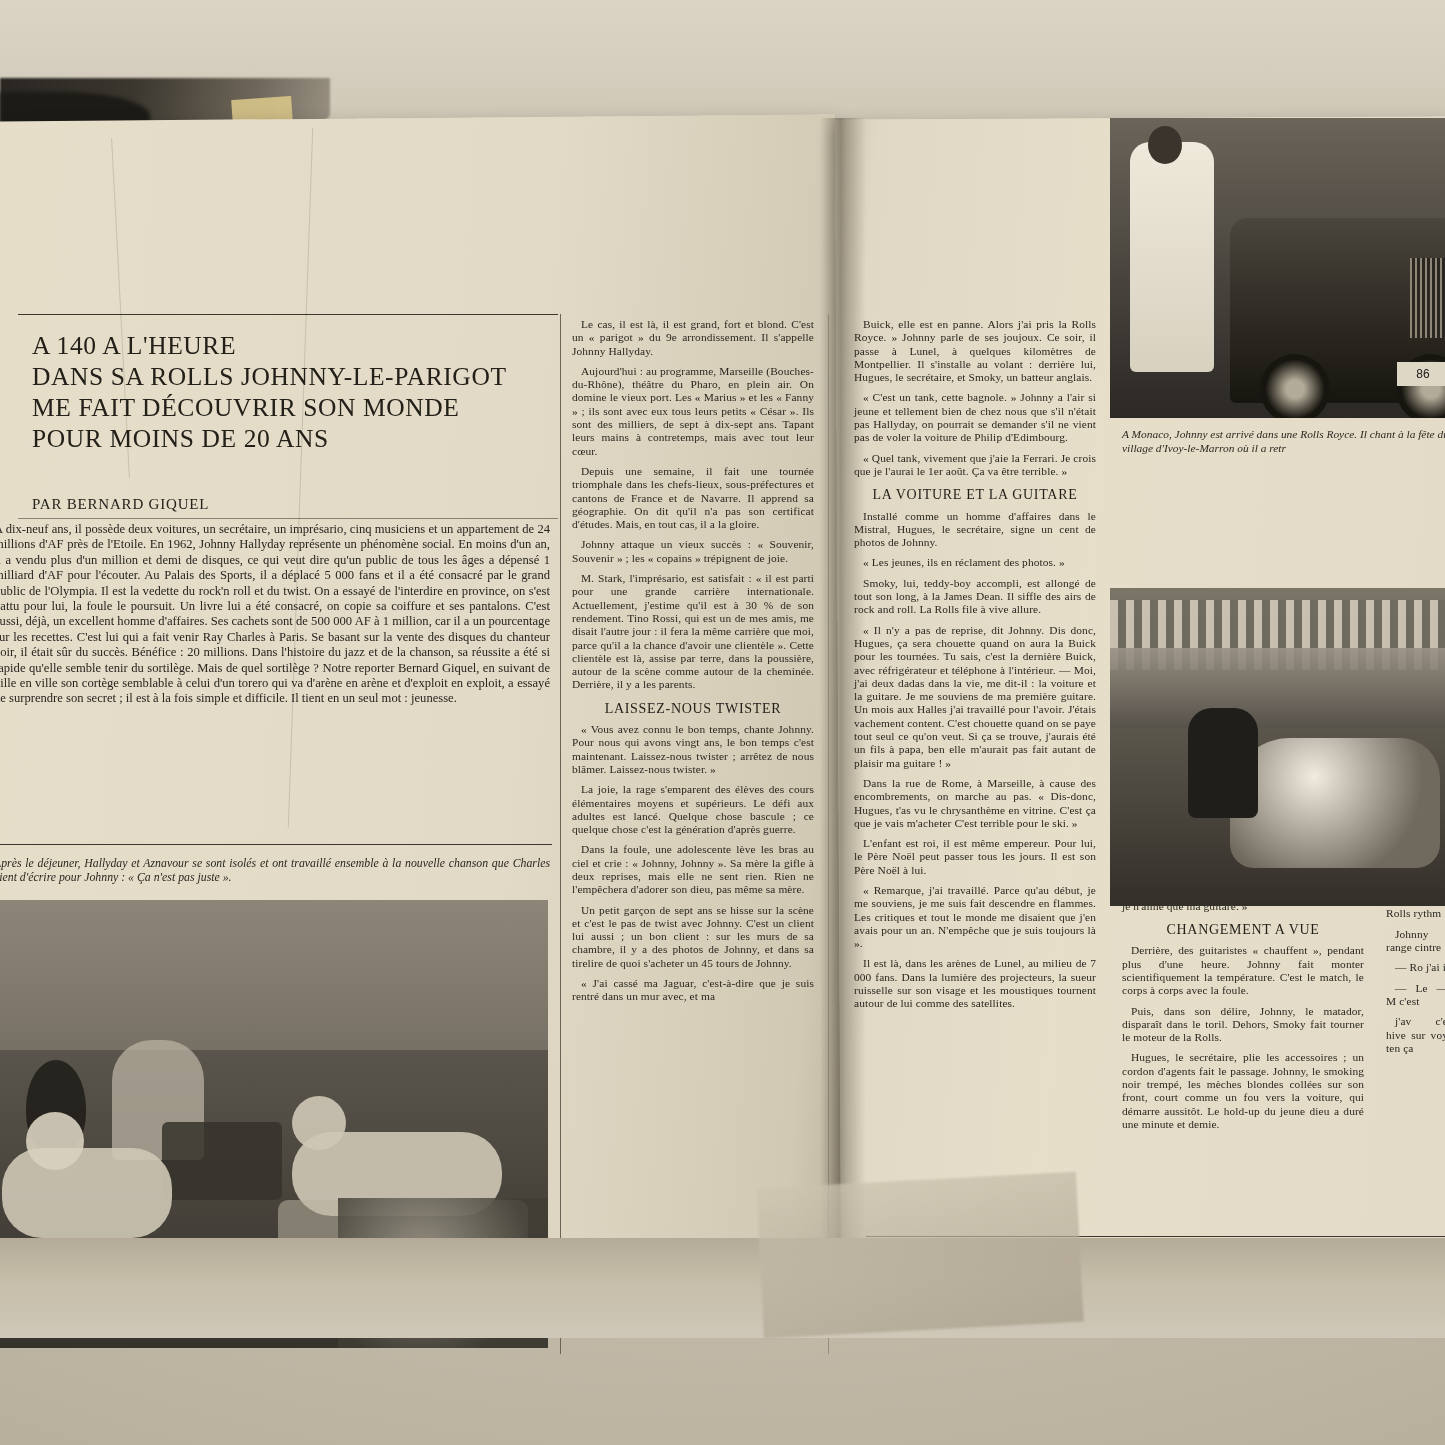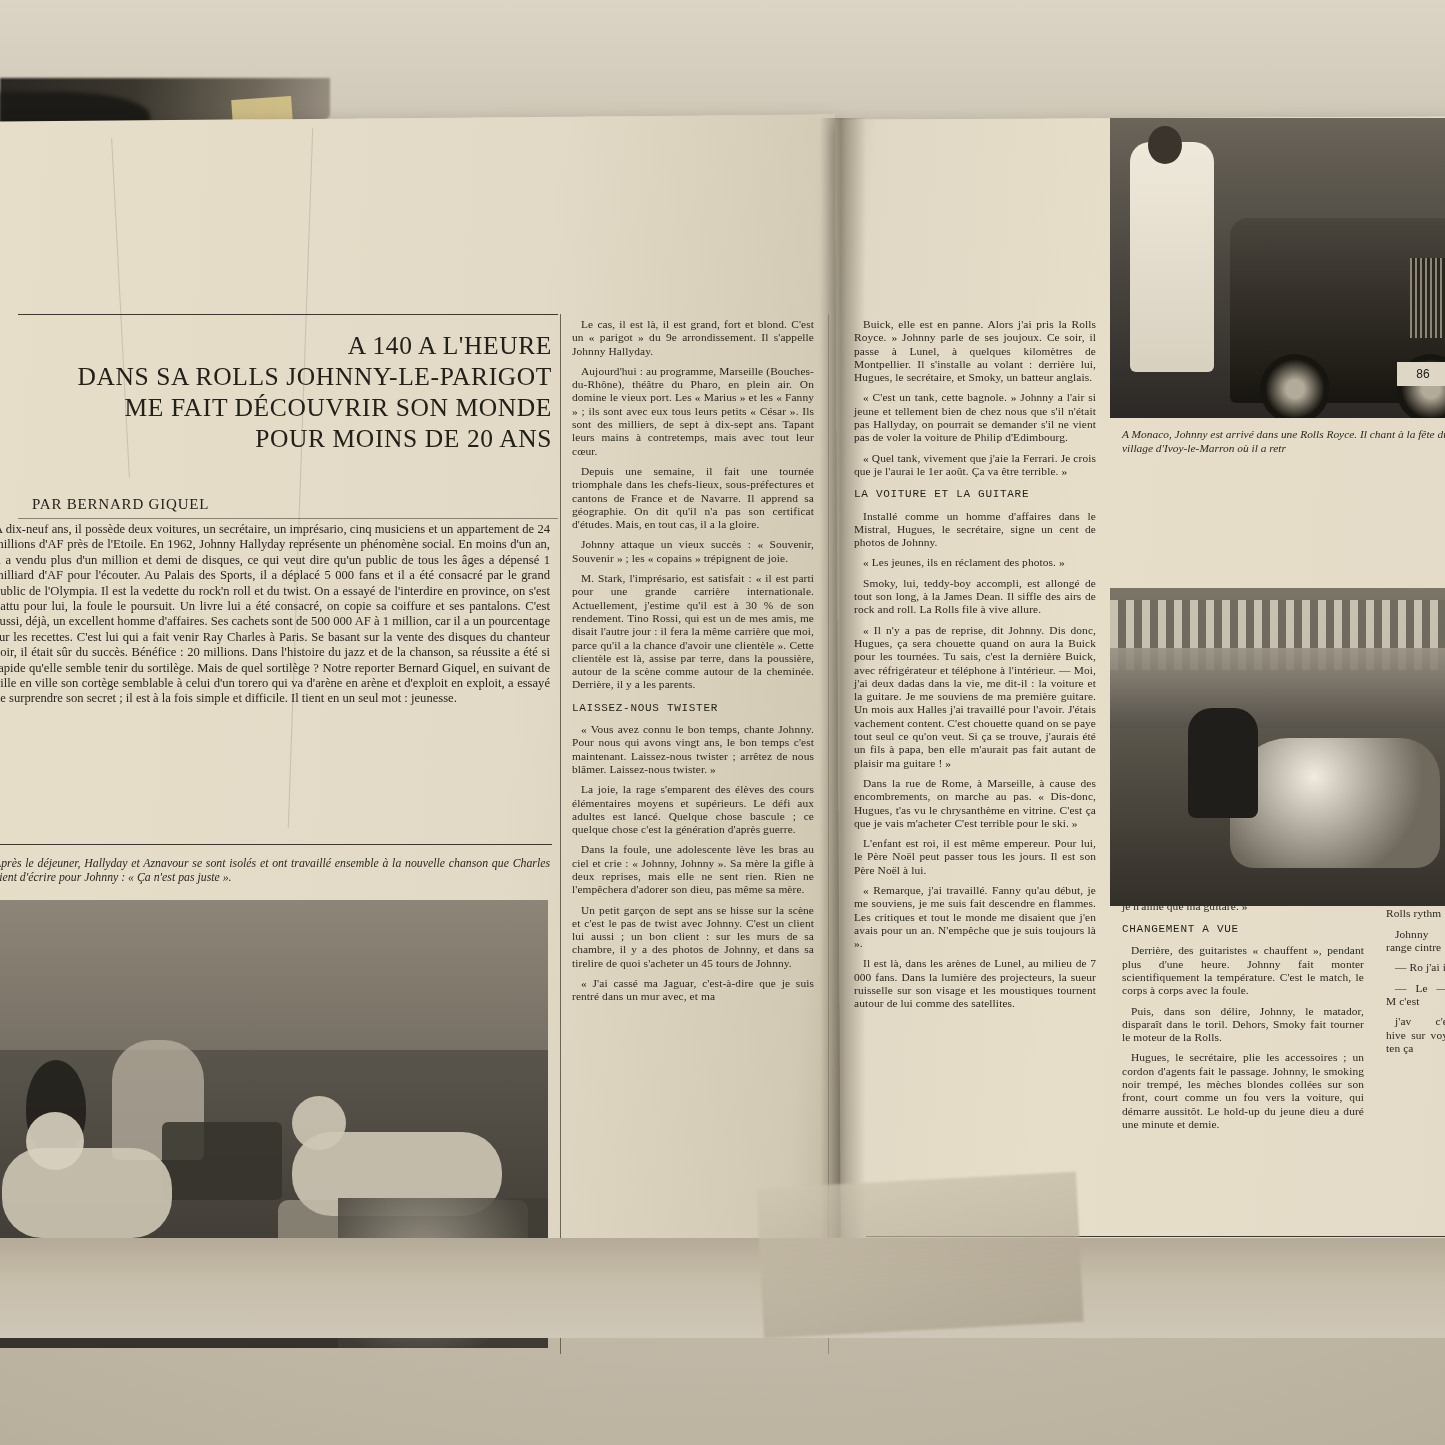--- a/index.html
+++ b/index.html
@@ -41,30 +41,30 @@
 
   
   .crease{position:absolute;background:rgba(120,110,92,.25);}
 
   
   .col{position:absolute;font-size:11.4px;line-height:13.3px;color:#2b2721;
        text-align:justify;letter-spacing:.1px;}
   .col p{margin:0 0 7px 0;text-indent:9px;}
   .vrule{position:absolute;background:#6b6355;width:1px;}
 
-  .headline{position:absolute;left:32px;top:212px;width:520px;text-align:right;
+  .headline{position:absolute;left:32px;top:212px;width:520px;text-align:left;
      font-size:25.5px;line-height:31px;letter-spacing:.6px;color:#23201a;}
   .byline{position:absolute;left:32px;top:378px;width:520px;text-align:left;
      font-size:15px;letter-spacing:.8px;color:#26231d;}
   .lede{position:absolute;left:-6px;top:404px;width:556px;font-size:12.6px;line-height:15.4px;
      text-align:justify;color:#282420;}
   .caption-it{position:absolute;left:-6px;top:738px;width:556px;font-size:11.8px;
      line-height:14.2px;font-style:italic;color:#2b2721;text-align:justify;}
 
-  .subhead{font-size:11px;letter-spacing:.7px;margin:10px 0 8px 0;color:#221f19;font-family:Liberation Mono, monospace;}
+  .subhead{font-size:14px;letter-spacing:.7px;text-align:center;margin:10px 0 8px 0;color:#221f19;}
 
   
   .photo{position:absolute;overflow:hidden;background:#2e2c28;}
   .ph-caption{position:absolute;font-style:italic;font-size:11.4px;line-height:13.6px;color:#2c2822;}
 
   
   #photo-pool{left:-8px;top:782px;width:556px;height:448px;
      background:linear-gradient(160deg,#6f6a5e,#3f3b34 40%,#57524a 100%);}
   #photo-pool .wall{position:absolute;left:0;top:0;width:100%;height:150px;
      background:linear-gradient(#8d8678,#777064);}
@@ -180,21 +180,21 @@
         <p>Buick, elle est en panne. Alors j'ai pris la Rolls Royce. » Johnny parle de ses joujoux. Ce soir, il passe à Lunel, à quelques kilomètres de Montpellier. Il s'installe au volant : derrière lui, Hugues, le secrétaire, et Smoky, un batteur anglais.</p>
         <p>« C'est un tank, cette bagnole. » Johnny a l'air si jeune et tellement bien de chez nous que s'il n'était pas Hallyday, on pourrait se demander s'il ne vient pas de voler la voiture de Philip d'Edimbourg.</p>
         <p>« Quel tank, vivement que j'aie la Ferrari. Je crois que je l'aurai le 1er août. Ça va être terrible. »</p>
         <div class="subhead">LA VOITURE ET LA GUITARE</div>
         <p>Installé comme un homme d'affaires dans le Mistral, Hugues, le secrétaire, signe un cent de photos de Johnny.</p>
         <p>« Les jeunes, ils en réclament des photos. »</p>
         <p>Smoky, lui, teddy-boy accompli, est allongé de tout son long, à la James Dean. Il siffle des airs de rock and roll. La Rolls file à vive allure.</p>
         <p>« Il n'y a pas de reprise, dit Johnny. Dis donc, Hugues, ça sera chouette quand on aura la Buick pour les tournées. Tu sais, c'est la dernière Buick, avec réfrigérateur et téléphone à l'intérieur. — Moi, j'ai deux dadas dans la vie, me dit-il : la voiture et la guitare. Je me souviens de ma première guitare. Un mois aux Halles j'ai travaillé pour l'avoir. J'étais vachement content. C'est chouette quand on se paye tout seul ce qu'on veut. Si ça se trouve, j'aurais été un fils à papa, ben elle m'aurait pas fait autant de plaisir ma guitare ! »</p>
         <p>Dans la rue de Rome, à Marseille, à cause des encombrements, on marche au pas. « Dis-donc, Hugues, t'as vu le chrysanthème en vitrine. C'est ça que je vais m'acheter C'est terrible pour le ski. »</p>
         <p>L'enfant est roi, il est même empereur. Pour lui, le Père Noël peut passer tous les jours. Il est son Père Noël à lui.</p>
-        <p>« Remarque, j'ai travaillé. Fanny qu'au début, je me souviens, je me suis fait descendre en flammes. Les critiques et tout le monde me disaient que j'en avais pour un an. N'empêche que je suis toujours là ».</p>
+        <p>« Remarque, j'ai travaillé. Parce qu'au début, je me souviens, je me suis fait descendre en flammes. Les critiques et tout le monde me disaient que j'en avais pour un an. N'empêche que je suis toujours là ».</p>
         <p>Il est là, dans les arènes de Lunel, au milieu de 7 000 fans. Dans la lumière des projecteurs, la sueur ruisselle sur son visage et les moustiques tournent autour de lui comme des satellites.</p>
       </div>
     <div class="col" id="col4" style="left:1122px;top:702px;width:242px;">
         <p>Quand il attaque son dernier succès, « Retiens la nuit », des jeunes filles retiennent leur souffle. Mais d'autres lui jettent à la tête les prénoms de ses fiancées : Catherine, Patricia. « C'est incroyable, me dit-il, après. Elles savent tout. Moi, finalement, je n'arrive pas à m'attacher à une fille. Je crois que je n'aime que ma guitare. »</p>
         <div class="subhead">CHANGEMENT A VUE</div>
         <p>Derrière, des guitaristes « chauffent », pendant plus d'une heure. Johnny fait monter scientifiquement la température. C'est le match, le corps à corps avec la foule.</p>
         <p>Puis, dans son délire, Johnny, le matador, disparaît dans le toril. Dehors, Smoky fait tourner le moteur de la Rolls.</p>
         <p>Hugues, le secrétaire, plie les accessoires ; un cordon d'agents fait le passage. Johnny, le smoking noir trempé, les mèches blondes collées sur son front, court comme un fou vers la voiture, qui démarre aussitôt. Le hold-up du jeune dieu a duré une minute et demie.</p>
       </div>
     <div class="col" id="col5" style="left:1386px;top:702px;width:62px;">

